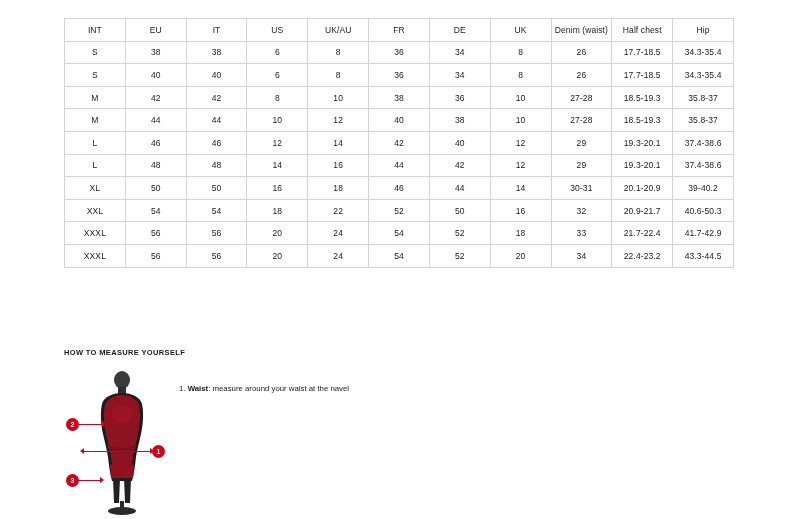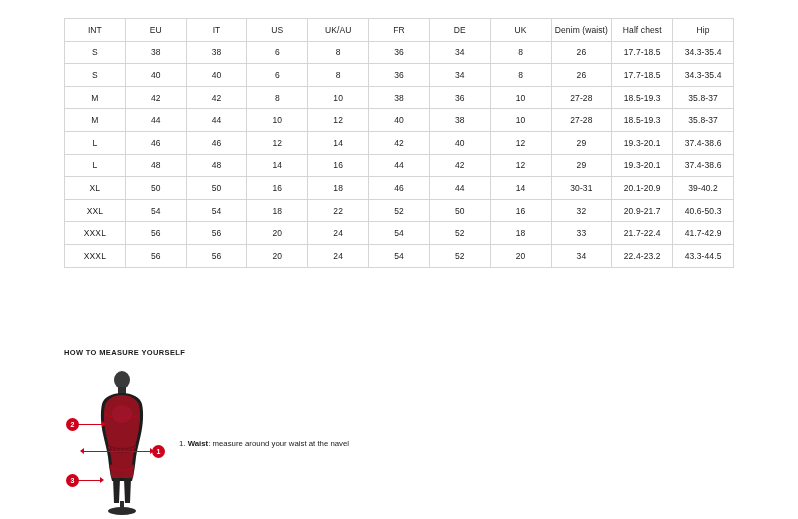--- a/index.html
+++ b/index.html
@@ -55,21 +55,21 @@
   .measure-title {
     font-size: 7.5px;
     font-weight: bold;
     letter-spacing: .35px;
     color: #1a1a1a;
     margin-bottom: 14px;
   }
   .measure-body {
     position: relative;
     display: flex;
-    align-items: center;
+    align-items: flex-start;
   }
   .figure-col {
     width: 115px;
     flex: 0 0 115px;
     position: relative;
     height: 145px;
   }
   .steps-col {
     padding-top: 12px;
   }

